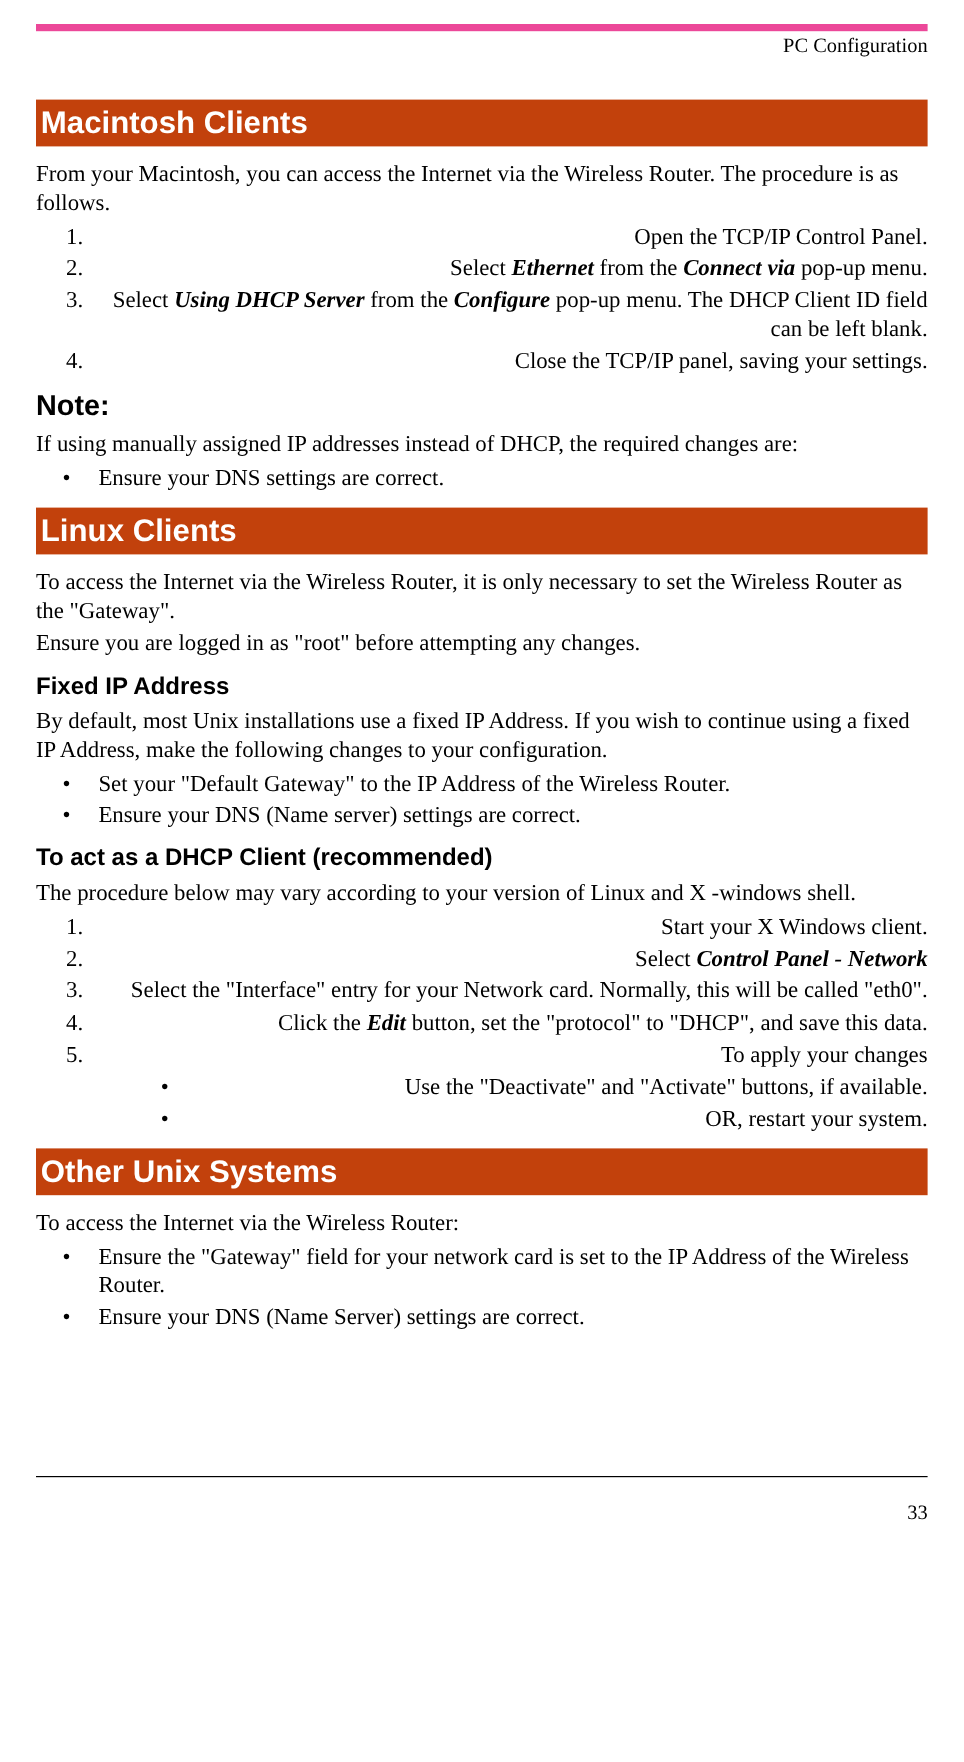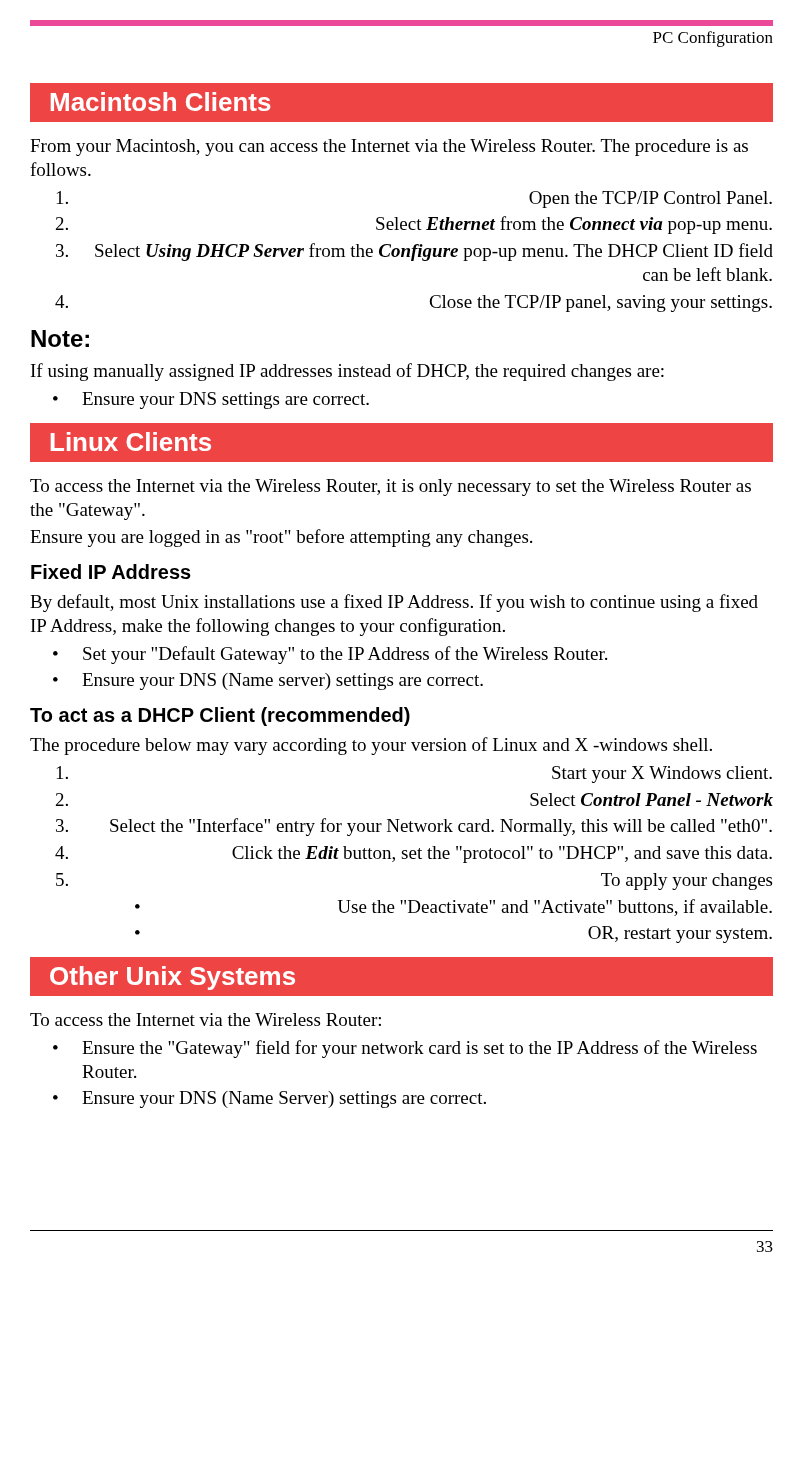--- a/index.html
+++ b/index.html
@@ -18,26 +18,26 @@
     }
     .header-line {
       border-top: 6px solid #ec4899;
       margin-top: 20px;
       padding-top: 2px;
       text-align: right;
       font-size: 17px;
       margin-bottom: 35px;
     }
     .section-heading {
-      background: #ef4444;
+      background: #c2410c;
       color: #fff;
       font-family: Arial, Helvetica, sans-serif;
       font-weight: bold;
       font-size: 26px;
-      padding: 4px 19px;
+      padding: 4px 4px;
       margin: 12px 0 12px 0;
     }
     p {
       margin: 4px 0 4px 0;
       line-height: 1.25;
     }
     ol {
       margin: 2px 0 8px 0;
       padding-left: 44px;
     }
@@ -79,21 +79,21 @@
       font-weight: bold;
       font-size: 20px;
       margin: 12px 0 6px 0;
     }
     .bold {
       font-weight: normal;
     }
     .footer {
       border-top: 1px solid #000;
       margin-top: 120px;
-      padding-top: 6px;
+      padding-top: 20px;
       text-align: right;
       font-size: 17px;
       padding-bottom: 20px;
     }
     .inline-italic {
       font-style: italic;
       font-weight: bold;
     }
   </style>
 </head>

